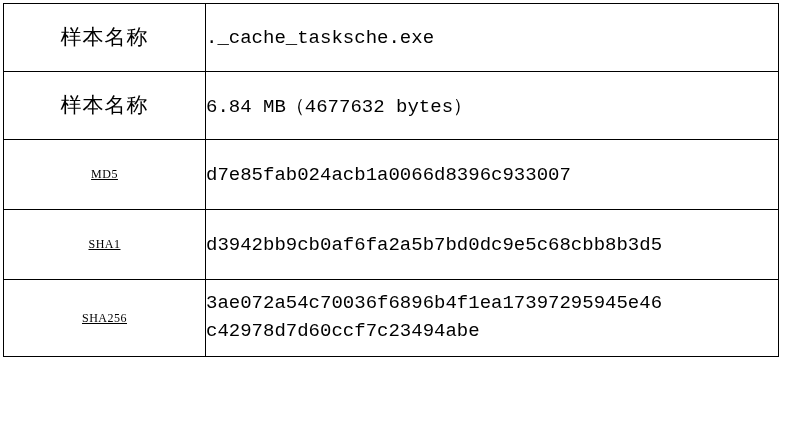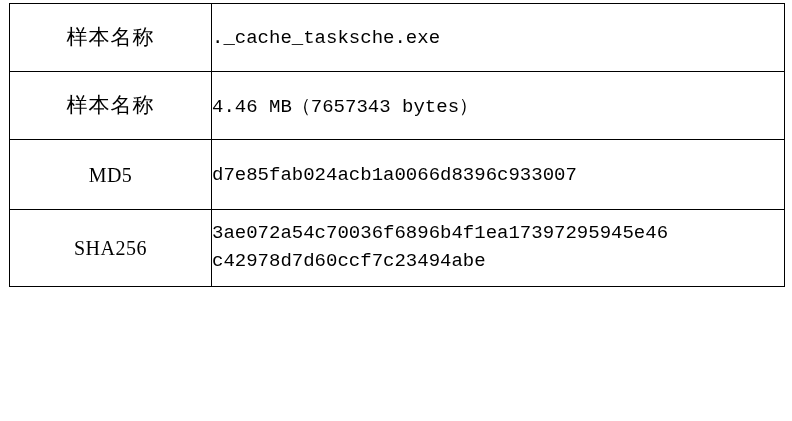--- a/index.html
+++ b/index.html
@@ -13,21 +13,21 @@
     font-family: "Liberation Serif", "DejaVu Serif", serif;
     color: #000000;
     overflow: hidden;
   }
 
   .sheet {
     position: relative;
     width: 792px;
     height: 311px;
     box-sizing: border-box;
-    padding: 3px 16px 3px 9px;
+    padding: 3px 16px 3px 3px;
   }
 
   table.sample-table {
     width: 775px;
     border-collapse: collapse;
     table-layout: fixed;
     border: 1px solid #000000;
   }
 
   table.sample-table td {
@@ -43,22 +43,23 @@
     text-align: center;
     font-family: "DejaVu Sans", "Liberation Sans", sans-serif;
     font-size: 21px;
     letter-spacing: 1px;
     padding: 0 26px 0 0;
     line-height: 1.2;
   }
 
   td.label-cell.latin {
     font-family: "Liberation Serif", "DejaVu Serif", serif;
-    font-size: 20px;
+    font-size: 12px;
     letter-spacing: 0.5px;
+    text-decoration: underline;
   }
 
   td.value-cell {
     font-family: "Liberation Mono", "DejaVu Sans Mono", monospace;
     font-size: 19px;
     text-align: left;
     padding: 0 0 0 9px;
     letter-spacing: 0px;
     white-space: nowrap;
   }
@@ -91,25 +92,29 @@
       <col class="label-col">
       <col class="value-col">
     </colgroup>
     <tbody>
       <tr class="row-name">
         <td class="label-cell">样本名称</td>
         <td class="value-cell">._cache_tasksche.exe</td>
       </tr>
       <tr class="row-size">
         <td class="label-cell">样本名称</td>
-        <td class="value-cell">4.46 MB（7657343 bytes）</td>
+        <td class="value-cell">6.84 MB（4677632 bytes）</td>
       </tr>
       <tr class="row-md5">
         <td class="label-cell latin">MD5</td>
         <td class="value-cell">d7e85fab024acb1a0066d8396c933007</td>
+      </tr>
+      <tr class="row-sha1">
+        <td class="label-cell latin">SHA1</td>
+        <td class="value-cell">d3942bb9cb0af6fa2a5b7bd0dc9e5c68cbb8b3d5</td>
       </tr>
       <tr class="row-sha256">
         <td class="label-cell latin">SHA256</td>
         <td class="value-cell wrap">
           <span class="hash-line">3ae072a54c70036f6896b4f1ea17397295945e46</span>
           <span class="hash-line">c42978d7d60ccf7c23494abe</span>
         </td>
       </tr>
     </tbody>
   </table>

